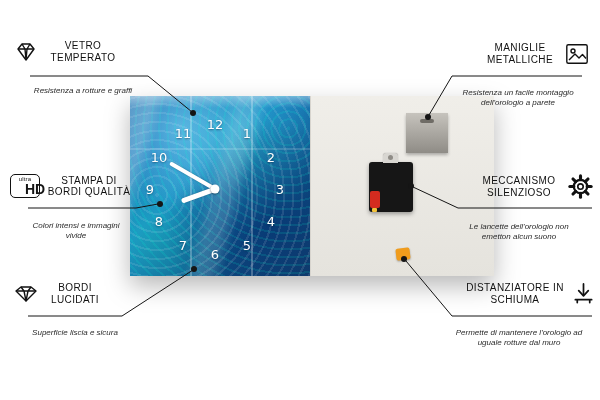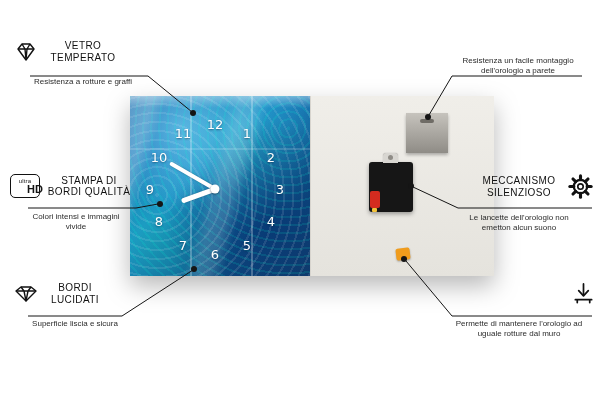--- a/index.html
+++ b/index.html
@@ -58,35 +58,35 @@
   
   .lines{position:absolute;left:0;top:0;z-index:2;pointer-events:none;}
   .lines line{stroke:#151515;stroke-width:1;}
   .lines circle{fill:#151515;}
 
   
   .callout{position:absolute;z-index:3;}
   .head{display:flex;align-items:center;gap:6px;}
   .callout.right .head{justify-content:flex-end;}
   .title{font-weight:normal;font-size:10px;letter-spacing:.4px;line-height:1.15;text-align:center;color:#111;}
-  .subtitle{font-size:8px;line-height:1.3;color:#2b2b2b;text-align:center;margin:14px auto 0;}
+  .subtitle{font-size:8px;line-height:1.3;color:#2b2b2b;text-align:center;margin:23px auto 0;font-style:italic;}
   .icon{flex:0 0 auto;display:flex;align-items:center;justify-content:center;}
   .icon svg{display:block;}
 
   .c-tl{left:14px;top:40px;width:138px;} .c-tl .title{width:78px;} .c-tl .subtitle{width:100px;}
   .c-ml{left:10px;top:174px;width:132px;} .c-ml .title{width:86px;} .c-ml .subtitle{width:92px;}
   .c-bl{left:14px;top:282px;width:122px;} .c-bl .title{width:62px;} .c-bl .subtitle{width:120px;}
   .c-tr{left:447px;top:42px;width:142px;} .c-tr .title{width:78px;} .c-tr .subtitle{width:118px;}
   .c-mr{left:445px;top:174px;width:148px;} .c-mr .title{width:86px;} .c-mr .subtitle{width:118px;}
   .c-br{left:443px;top:282px;width:152px;} .c-br .title{width:102px;} .c-br .subtitle{width:142px;}
 
   .uhd-box{width:28px;height:22px;border:1.6px solid #111;border-radius:5px;
     display:flex;flex-direction:column;align-items:center;justify-content:center;line-height:1;}
   .uhd-top{font-size:6px;letter-spacing:.2px;}
-  .uhd-bot{font-size:11px;font-weight:bold;padding-left:20px;}
+  .uhd-bot{font-size:14px;font-weight:bold;padding-left:20px;}
 </style>
 </head>
 <body>
 
 <div class="stage">
 
   <div class="product">
 
     <div class="clock-front">
       <div class="wave1"></div>
@@ -189,20 +189,30 @@
           <path d="M2 7 L7 3 H17 L22 7 L12 17 Z"></path>
           <path d="M2 7 H22 M7 3 L10 7 L12 17 M17 3 L14 7 L12 17"></path>
         </svg>
       </span>
       <span class="title">BORDI LUCIDATI</span>
     </div>
     <div class="subtitle">Superficie liscia e sicura</div>
   </div>
 
   <div class="callout right c-tr">
+    <div class="head">
+      <span class="title">MANIGLIE METALLICHE</span>
+      <span class="icon">
+        <svg width="24" height="22" viewBox="0 0 24 22" fill="none" stroke="#111" stroke-width="1.4" stroke-linejoin="round">
+          <rect x="1.8" y="1.8" width="20.4" height="18.4" rx="1.5"></rect>
+          <circle cx="8" cy="8" r="2"></circle>
+          <path d="M4 17 L10 11 L14 15 L17.5 11.5 L21 15.5"></path>
+        </svg>
+      </span>
+    </div>
     <div class="subtitle">Resistenza un facile montaggio dell'orologio a parete</div>
   </div>
 
   <div class="callout right c-mr">
     <div class="head">
       <span class="title">MECCANISMO SILENZIOSO</span>
       <span class="icon">
         <svg width="25" height="25" viewBox="0 0 24 24" fill="none" stroke="#111">
           <circle cx="12" cy="12" r="6.4" stroke-width="2.2"></circle>
           <circle cx="12" cy="12" r="2.6" stroke-width="1.6"></circle>
@@ -217,20 +227,21 @@
             <line x1="16.6" y1="7.4" x2="19.2" y2="4.8"></line>
           </g>
         </svg>
       </span>
     </div>
     <div class="subtitle">Le lancette dell'orologio non emetton alcun suono</div>
   </div>
 
   <div class="callout right c-br">
     <div class="head">
+      <span class="title">DISTANZIATORE IN SCHIUMA</span>
       <span class="icon">
         <svg width="23" height="23" viewBox="0 0 24 24" fill="none" stroke="#111" stroke-width="1.8" stroke-linejoin="round" stroke-linecap="round">
           <line x1="12" y1="2" x2="12" y2="13"></line>
           <path d="M7 9 L12 14.5 L17 9"></path>
           <path d="M3.5 18.5 H20.5 M5.5 18.5 V21.5 M18.5 18.5 V21.5"></path>
         </svg>
       </span>
     </div>
     <div class="subtitle">Permette di mantenere l'orologio ad uguale rotture dal muro</div>
   </div>

